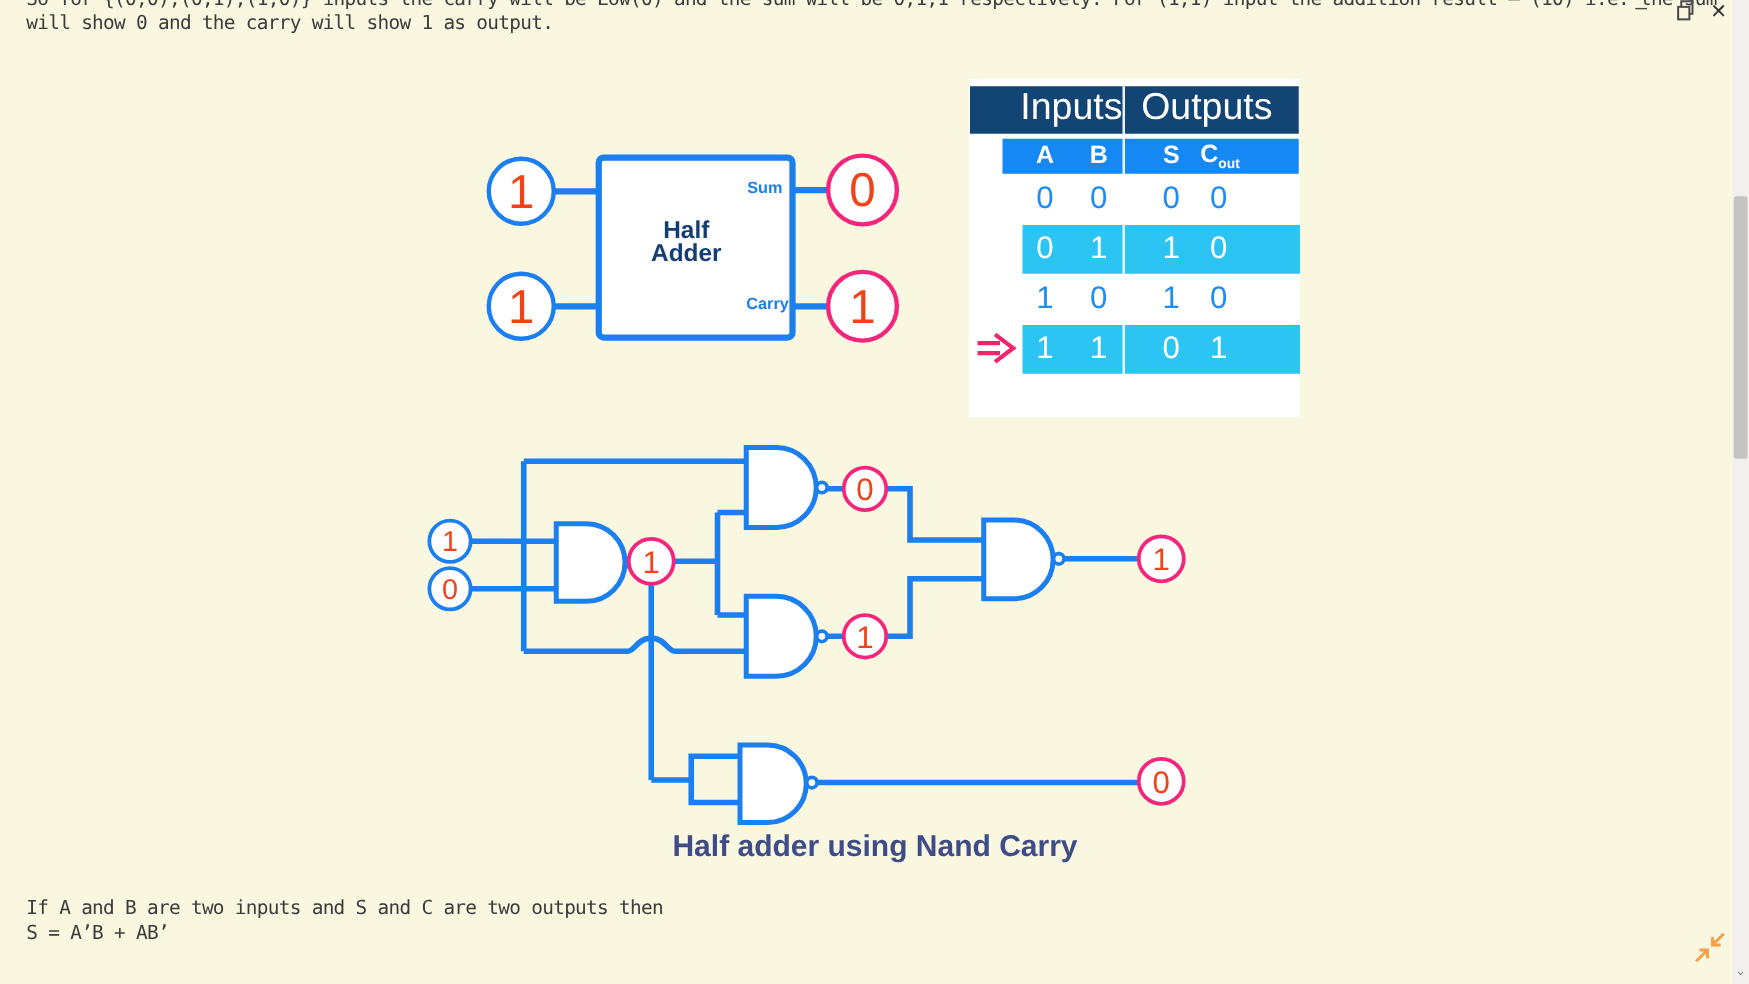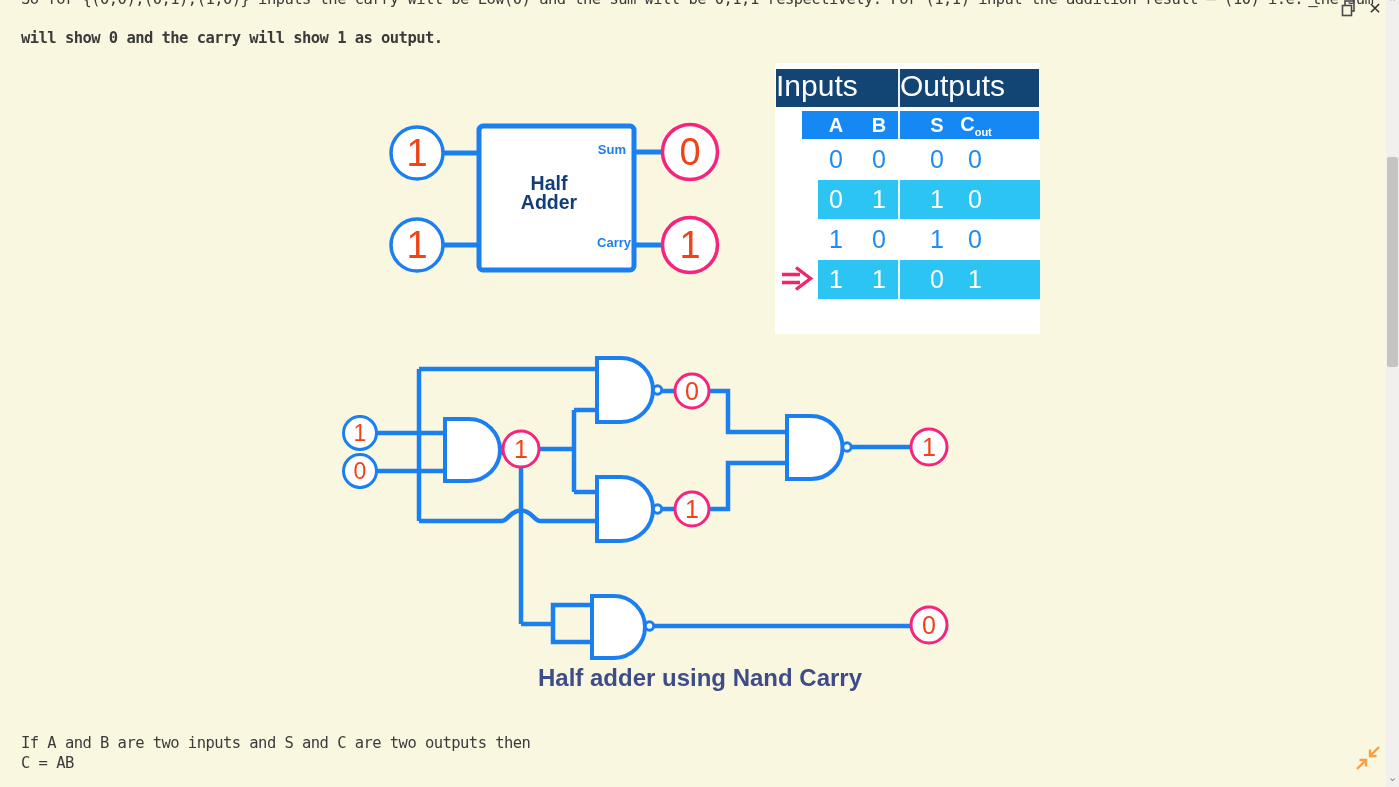--- a/index.html
+++ b/index.html
@@ -11,40 +11,40 @@
   }
   .abs { position:absolute; }
 
   
   .mono {
     font-family:"DejaVu Sans Mono", monospace;
     font-size:15.5px; letter-spacing:-0.55px; line-height:20px;
     color:#3b3b3b; white-space:pre;
   }
   #top-line-clipped { left:21px; top:-11px; }
-  #top-line { left:21px; top:28px;font-weight:bold; }
-  #footer-text { left:21px; top:716px;margin-top:17px; }
+  #top-line { left:21px; top:8px; }
+  #footer-text { left:21px; top:716px; }
 
   
   .winbtn { color:#4a4a4a; cursor:default; }
   #minimize-btn { left:1305px; top:-4px; width:16px; height:20px; font-size:17px; text-align:center; }
   #copy-btn { left:1340px; top:0px; }
   #close-btn { left:1366px; top:-1px; width:18px; height:20px; font-size:16px; text-align:center; color:#333; }
 
   
   #scrollbar { left:1386px; top:0; width:13px; height:787px; background:#f1f0ee; }
   #scroll-thumb { left:1px; top:157px; width:11px; height:210px; background:#c4c4c2; border-radius:2px; }
   .scroll-arrow { width:13px; height:12px; text-align:center; font-size:11px; color:#8a8a8a; line-height:10px; }
   #scroll-up { top:-3px; left:0; }
   #scroll-down { top:772px; left:0; }
 
   
   #truth-table { left:775px; top:63px; width:265px; height:271px; background:#ffffff; }
   #tt-dark-header { left:1px; top:6px; width:263px; height:38px; background:#124474; }
-  .tt-group { top:8px; height:34px; color:#fff; font-size:30px; font-weight:400; text-align:left; line-height:34px; }
+  .tt-group { top:8px; height:34px; color:#fff; font-size:30px; font-weight:400; text-align:right; line-height:34px; }
   #tt-inputs  { left:1px;  top:6px; width:122px; }
   #tt-outputs { left:125px; top:6px; width:118px; }
   #tt-divider { left:123px; top:6px; width:2px; height:231px; background:rgba(255,255,255,0.92); z-index:4; }
   #tt-blue-row { left:27px; top:48px; width:237px; height:28px; background:#1588f4; }
   .tt-colhead { color:#fff; font-size:20px; font-weight:600; transform:translate(-50%,-50%); }
   .tt-row { left:0; width:265px; height:40px; }
   .tt-row-hl { left:43px; width:222px; height:39px; background:#2bc4f3; }
   .tcell { font-size:25px; transform:translate(-50%,-50%); z-index:5; }
   .tcell-blue { color:#1f8bf5; }
   .tcell-white { color:#ffffff; }
@@ -62,21 +62,21 @@
   #exit-fullscreen { left:1354px; top:744px; cursor:pointer; }
 </style>
 </head>
 <body>
 
 <div id="top-line-clipped" class="abs mono">So for {(0,0),(0,1),(1,0)} inputs the carry will be Low(0) and the sum will be 0,1,1 respectively. For (1,1) input the addition result — (10) i.e. the sum</div>
 <div id="top-line" class="abs mono">will show 0 and the carry will show 1 as output.</div>
 
 <div id="footer-text" class="abs">
   <div class="mono">If A and B are two inputs and S and C are two outputs then</div>
-  <div class="mono">C = AB</div>
+  <div class="mono">S = A’B + AB’</div>
 </div>
 
 <div id="minimize-btn" class="abs winbtn">–</div>
 <div id="copy-btn" class="abs winbtn">
   <svg width="17" height="19" viewBox="0 0 17 19">
     <rect x="5" y="1" width="9" height="10" fill="none" stroke="#4a4a4a" stroke-width="1.6"></rect>
     <rect x="2.5" y="5.5" width="9" height="10" fill="#f9f7e0" stroke="#4a4a4a" stroke-width="1.6"></rect>
   </svg>
 </div>
 <div id="close-btn" class="abs winbtn">✕</div>

